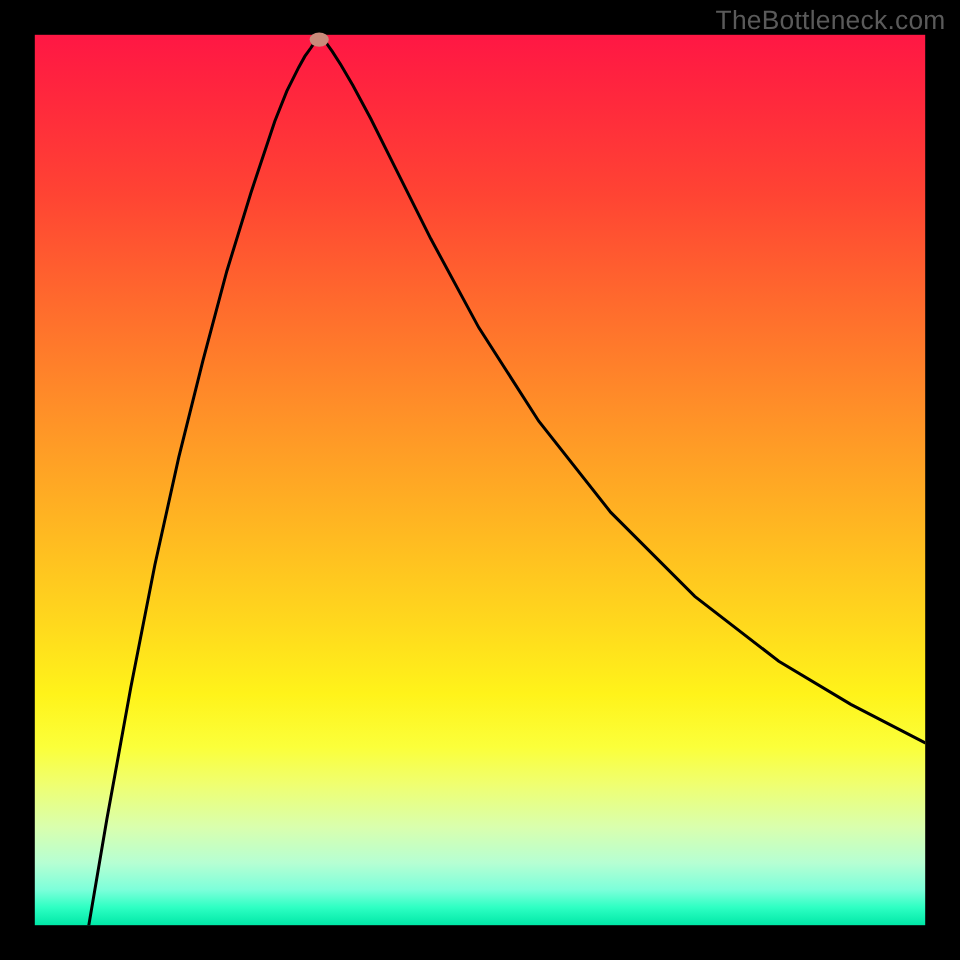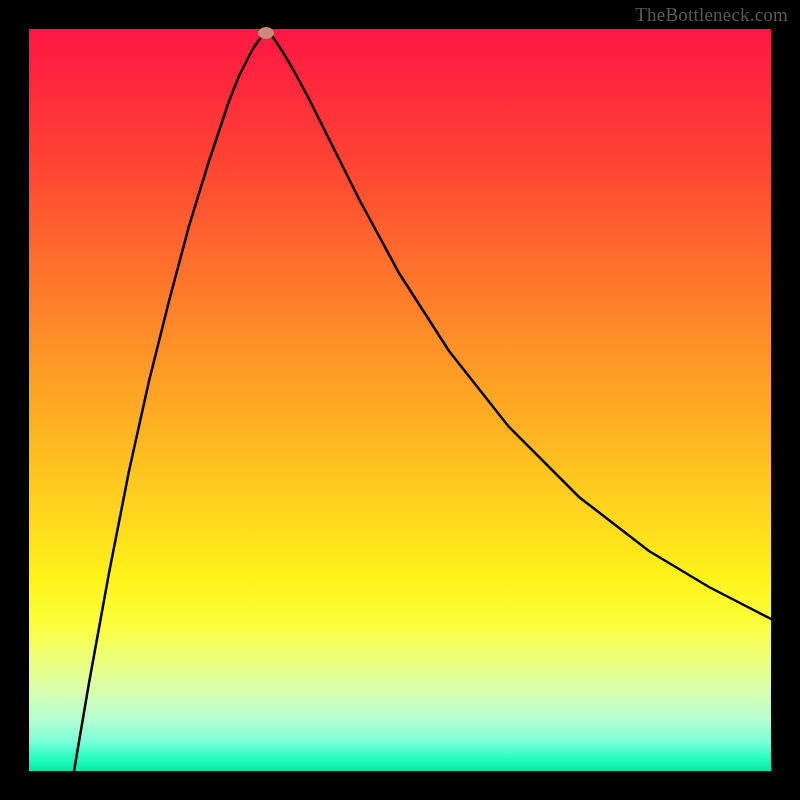--- a/index.html
+++ b/index.html
@@ -7,22 +7,22 @@
   .container {
     position: relative;
     width: 800px;
     height: 800px;
     background: #000;
   }
   .watermark {
     position: absolute;
     top: 4px;
     right: 12px;
-    font-family: Liberation Serif, serif;
-    font-size: 19px;
+    font-family: Liberation Sans, sans-serif;
+    font-size: 22px;
     color: #5a5a5a;
     font-weight: 400;
     letter-spacing: 0.2px;
   }
   .plot-outer {
     position: absolute;
     left: 29px;
     top: 29px;
     width: 742px;
     height: 742px;

